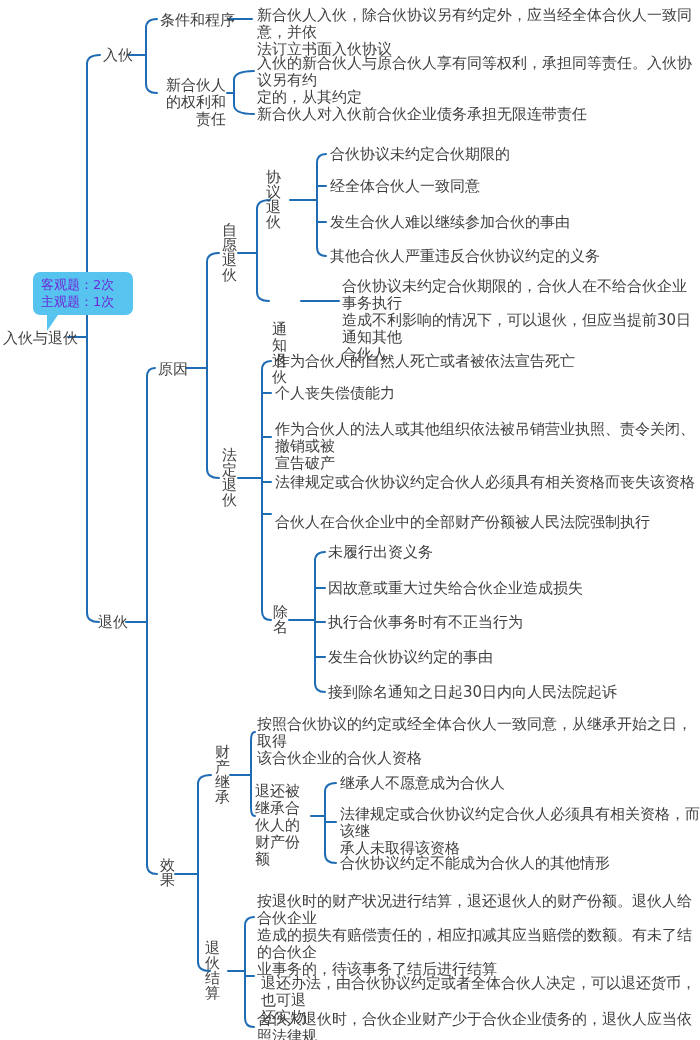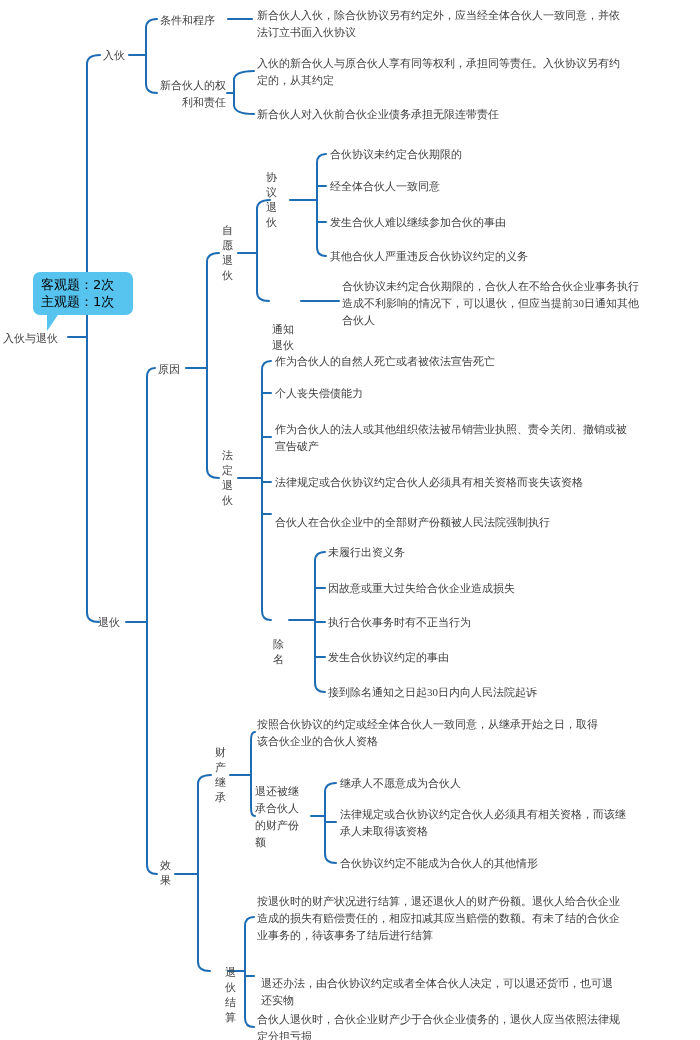--- a/index.html
+++ b/index.html
@@ -6,34 +6,34 @@
   body{
     width:700px;height:1040px;position:relative;overflow:hidden;
     background:#ffffff;color:#3f3f3f;
     font-family:"DejaVu Sans","Liberation Sans",sans-serif;
   }
   #canvas{position:absolute;left:0;top:0;width:700px;height:1040px;}
   svg.connectors{position:absolute;left:0;top:0;z-index:1;}
   svg.connectors path{fill:none;stroke:#1e6cb3;stroke-width:2;stroke-linecap:round;stroke-linejoin:round;}
   .node{
     position:absolute;z-index:2;
-    font-size:11px;line-height:17px;white-space:pre-wrap;font-family:Liberation Serif, serif;
+    font-size:15px;line-height:17px;white-space:pre-wrap;
   }
   .lbl{white-space:nowrap;}
   
   .v{width:14px;line-height:15px;word-break:break-all;white-space:normal;}
   
   .w2{width:27px;line-height:16px;word-break:break-all;white-space:normal;}
   
   .w5{width:66px;line-height:17px;word-break:break-all;white-space:normal;}
   
   .w4{width:54px;line-height:17px;word-break:break-all;white-space:normal;}
   .callout{
     position:absolute;left:33px;top:272px;width:100px;height:43px;z-index:3;
-    background:#57c3ef;border-radius:7px;color:#000000;
+    background:#57c3ef;border-radius:7px;color:#6d28d9;
     font-size:13px;line-height:17px;padding:4px 0 0 8px;box-sizing:border-box;
   }
   .callout-tail{
     position:absolute;left:47px;top:312px;width:0;height:0;z-index:2;
     border-top:19px solid #57c3ef;border-right:13px solid transparent;
   }
 </style>
 </head>
 <body>
 
@@ -127,30 +127,30 @@
 造成不利影响的情况下，可以退伙，但应当提前30日通知其他
 合伙人</div>
 
   <div class="node" style="left:275px;top:353px;">作为合伙人的自然人死亡或者被依法宣告死亡</div>
   <div class="node" style="left:275px;top:385px;">个人丧失偿债能力</div>
   <div class="node" style="left:275px;top:421px;">作为合伙人的法人或其他组织依法被吊销营业执照、责令关闭、撤销或被
 宣告破产</div>
   <div class="node" style="left:275px;top:474px;">法律规定或合伙协议约定合伙人必须具有相关资格而丧失该资格</div>
   <div class="node" style="left:275px;top:506px;margin-top:8px;">合伙人在合伙企业中的全部财产份额被人民法院强制执行</div>
 
-  <div class="node v" style="left:273px;top:605px;margin-top:32px;">除名</div>
+  <div class="node v" style="left:273px;top:605px;">除名</div>
   <div class="node" style="left:328px;top:544px;">未履行出资义务</div>
   <div class="node" style="left:328px;top:580px;">因故意或重大过失给合伙企业造成损失</div>
   <div class="node" style="left:328px;top:614px;">执行合伙事务时有不正当行为</div>
   <div class="node" style="left:328px;top:649px;">发生合伙协议约定的事由</div>
   <div class="node" style="left:328px;top:684px;">接到除名通知之日起30日内向人民法院起诉</div>
 
   <div class="node v" style="left:160px;top:858px;">效果</div>
   <div class="node v" style="left:215px;top:745px;">财产继承</div>
-  <div class="node v" style="left:225px;top:941px;margin-top:24px;">退伙结算</div>
+  <div class="node v" style="left:205px;top:941px;">退伙结算</div>
 
   <div class="node" style="left:257px;top:716px;">按照合伙协议的约定或经全体合伙人一致同意，从继承开始之日，取得
 该合伙企业的合伙人资格</div>
   <div class="node w4" style="left:255px;top:783px;">退还被继承合伙人的财产份额</div>
   <div class="node" style="left:340px;top:775px;">继承人不愿意成为合伙人</div>
   <div class="node" style="left:340px;top:806px;">法律规定或合伙协议约定合伙人必须具有相关资格，而该继
 承人未取得该资格</div>
   <div class="node" style="left:340px;top:855px;">合伙协议约定不能成为合伙人的其他情形</div>
 
   <div class="node" style="left:257px;top:893px;">按退伙时的财产状况进行结算，退还退伙人的财产份额。退伙人给合伙企业

